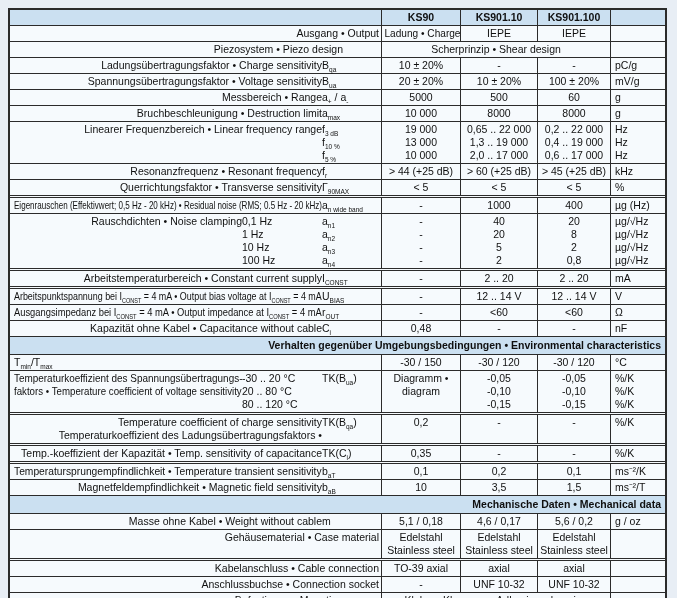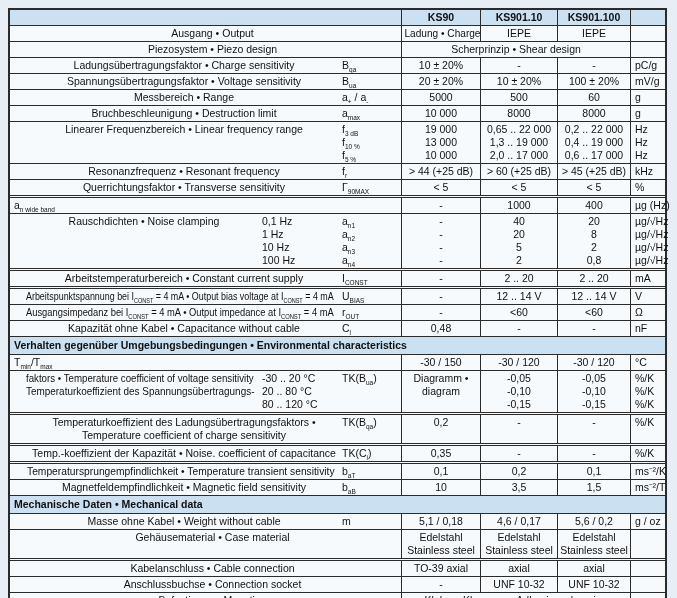--- a/index.html
+++ b/index.html
@@ -15,32 +15,32 @@
     position:absolute; left:8px; top:8px; width:659px;
     border:2px solid #2b2b2b;
     background:#f6fafd;
     box-sizing:border-box;
   }
   .row { display:flex; border-top:1px solid #2b2b2b; align-items:stretch; min-height:15px; box-sizing:border-box; }
   .row:first-child { border-top:none;padding-left:32px; }
   .row.gs { border-top:3px double #2b2b2b; }
   .row.header, .row.section { background:#cbe0f1; }
   .row.header .hd { font-weight:bold; font-size:11px; line-height:15px; }
-  .row.section { font-weight:bold; }
+  .row.section { font-weight:bold;text-align:right; }
   .sec-label { flex:1; padding:2px 4px; font-size:10.5px; line-height:13px; min-width:0; }
   .c-param { flex:1; display:flex; padding:1px 2px 1px 4px; min-width:0; box-sizing:border-box; }
   .lbl { flex:1; min-width:0; }
   .conds { width:80px; flex:none; }
   .syms { width:57px; flex:none; }
   .c-val { border-left:1px solid #2b2b2b; text-align:center; padding:1px 1px; box-sizing:border-box; flex:none; }
   .v1 { width:79px; } .v2 { width:77px; } .v3 { width:73px; }
-  .c-unit { width:35px; border-left:1px solid #2b2b2b; padding:1px 2px 1px 4px; box-sizing:border-box; flex:none; }
-  .c-span { width:229px; border-left:1px solid #2b2b2b; text-align:center; padding:1px 1px; box-sizing:border-box; flex:none; }
+  .c-unit { width:55px; border-left:1px solid #2b2b2b; padding:1px 2px 1px 4px; box-sizing:border-box; flex:none; }
+  .c-span { width:229px; border-left:1px solid #2b2b2b; text-align:center; padding:1px 1px; box-sizing:border-box; flex:none;margin-left:36px; }
   .ln { line-height:13px; min-height:13px; font-size:10.5px; }
-  .lbl .ln { text-align:center;margin-left:12px; }
+  .lbl .ln { text-align:right; }
   sub { font-size:0.62em; line-height:0; }
   .fit { display:inline-block; white-space:nowrap; }
 </style>
 </head>
 <body>
 
 <div class="spec-table" id="spec-table">
     <div class="row header">
       <div class="c-param"></div>
       <div class="c-val v1 hd">
@@ -243,20 +243,23 @@
       </div>
       <div class="c-val v3">
         <div class="ln"><span class="fit">&lt; 5</span></div>
       </div>
       <div class="c-unit">
         <div class="ln"><span class="fit">%</span></div>
       </div>
     </div>
     <div class="row gs">
       <div class="c-param">
+        <div class="lbl">
+          <div class="ln"><span class="fit" style="transform-origin: left center; transform: scaleX(0.766169);">Eigenrauschen (Effektivwert; 0,5 Hz - 20 kHz) • Residual noise (RMS; 0.5 Hz - 20 kHz)</span></div>
+        </div>
         <div class="syms">
           <div class="ln"><span class="fit">a<sub>n wide band</sub></span></div>
         </div>
       </div>
       <div class="c-val v1">
         <div class="ln"><span class="fit">-</span></div>
       </div>
       <div class="c-val v2">
         <div class="ln"><span class="fit">1000</span></div>
       </div>
@@ -416,22 +419,22 @@
       <div class="c-val v3">
         <div class="ln"><span class="fit">-30 / 120</span></div>
       </div>
       <div class="c-unit">
         <div class="ln"><span class="fit">°C</span></div>
       </div>
     </div>
     <div class="row">
       <div class="c-param">
         <div class="lbl">
+          <div class="ln"><span class="fit" style="transform-origin: left center; transform: scaleX(0.946058);">Temperaturkoeffizient des Spannungsübertragungs-</span></div>
           <div class="ln"><span class="fit" style="transform-origin: left center; transform: scaleX(0.923077);">faktors • Temperature coefficient of voltage sensitivity</span></div>
-          <div class="ln"><span class="fit" style="transform-origin: left center; transform: scaleX(0.946058);">Temperaturkoeffizient des Spannungsübertragungs-</span></div>
         </div>
         <div class="conds">
           <div class="ln"><span class="fit">-30 .. 20 °C</span></div>
           <div class="ln"><span class="fit">20 .. 80 °C</span></div>
           <div class="ln"><span class="fit">80 .. 120 °C</span></div>
         </div>
         <div class="syms">
           <div class="ln"><span class="fit">TK(B<sub>ua</sub>)</span></div>
           <div class="ln"><span class="fit"></span></div>
           <div class="ln"><span class="fit"></span></div>
@@ -454,22 +457,22 @@
       </div>
       <div class="c-unit">
         <div class="ln"><span class="fit">%/K</span></div>
         <div class="ln"><span class="fit">%/K</span></div>
         <div class="ln"><span class="fit">%/K</span></div>
       </div>
     </div>
     <div class="row gs">
       <div class="c-param">
         <div class="lbl">
+          <div class="ln"><span class="fit">Temperature coefficient of charge sensitivity</span></div>
           <div class="ln"><span class="fit">Temperaturkoeffizient des Ladungsübertragungsfaktors •</span></div>
-          <div class="ln"><span class="fit">Temperature coefficient of charge sensitivity</span></div>
         </div>
         <div class="syms">
           <div class="ln"><span class="fit">TK(B<sub>qa</sub>)</span></div>
         </div>
       </div>
       <div class="c-val v1">
         <div class="ln"><span class="fit">0,2</span></div>
       </div>
       <div class="c-val v2">
         <div class="ln"><span class="fit">-</span></div>
@@ -477,21 +480,21 @@
       <div class="c-val v3">
         <div class="ln"><span class="fit">-</span></div>
       </div>
       <div class="c-unit">
         <div class="ln"><span class="fit">%/K</span></div>
       </div>
     </div>
     <div class="row gs">
       <div class="c-param">
         <div class="lbl">
-          <div class="ln"><span class="fit">Temp.-koeffizient der Kapazität • Noise. coefficient of capacitance</span></div>
+          <div class="ln"><span class="fit">Temp.-koeffizient der Kapazität • Temp. sensitivity of capacitance</span></div>
         </div>
         <div class="syms">
           <div class="ln"><span class="fit">TK(C<sub>i</sub>)</span></div>
         </div>
       </div>
       <div class="c-val v1">
         <div class="ln"><span class="fit">0,35</span></div>
       </div>
       <div class="c-val v2">
         <div class="ln"><span class="fit">-</span></div>

